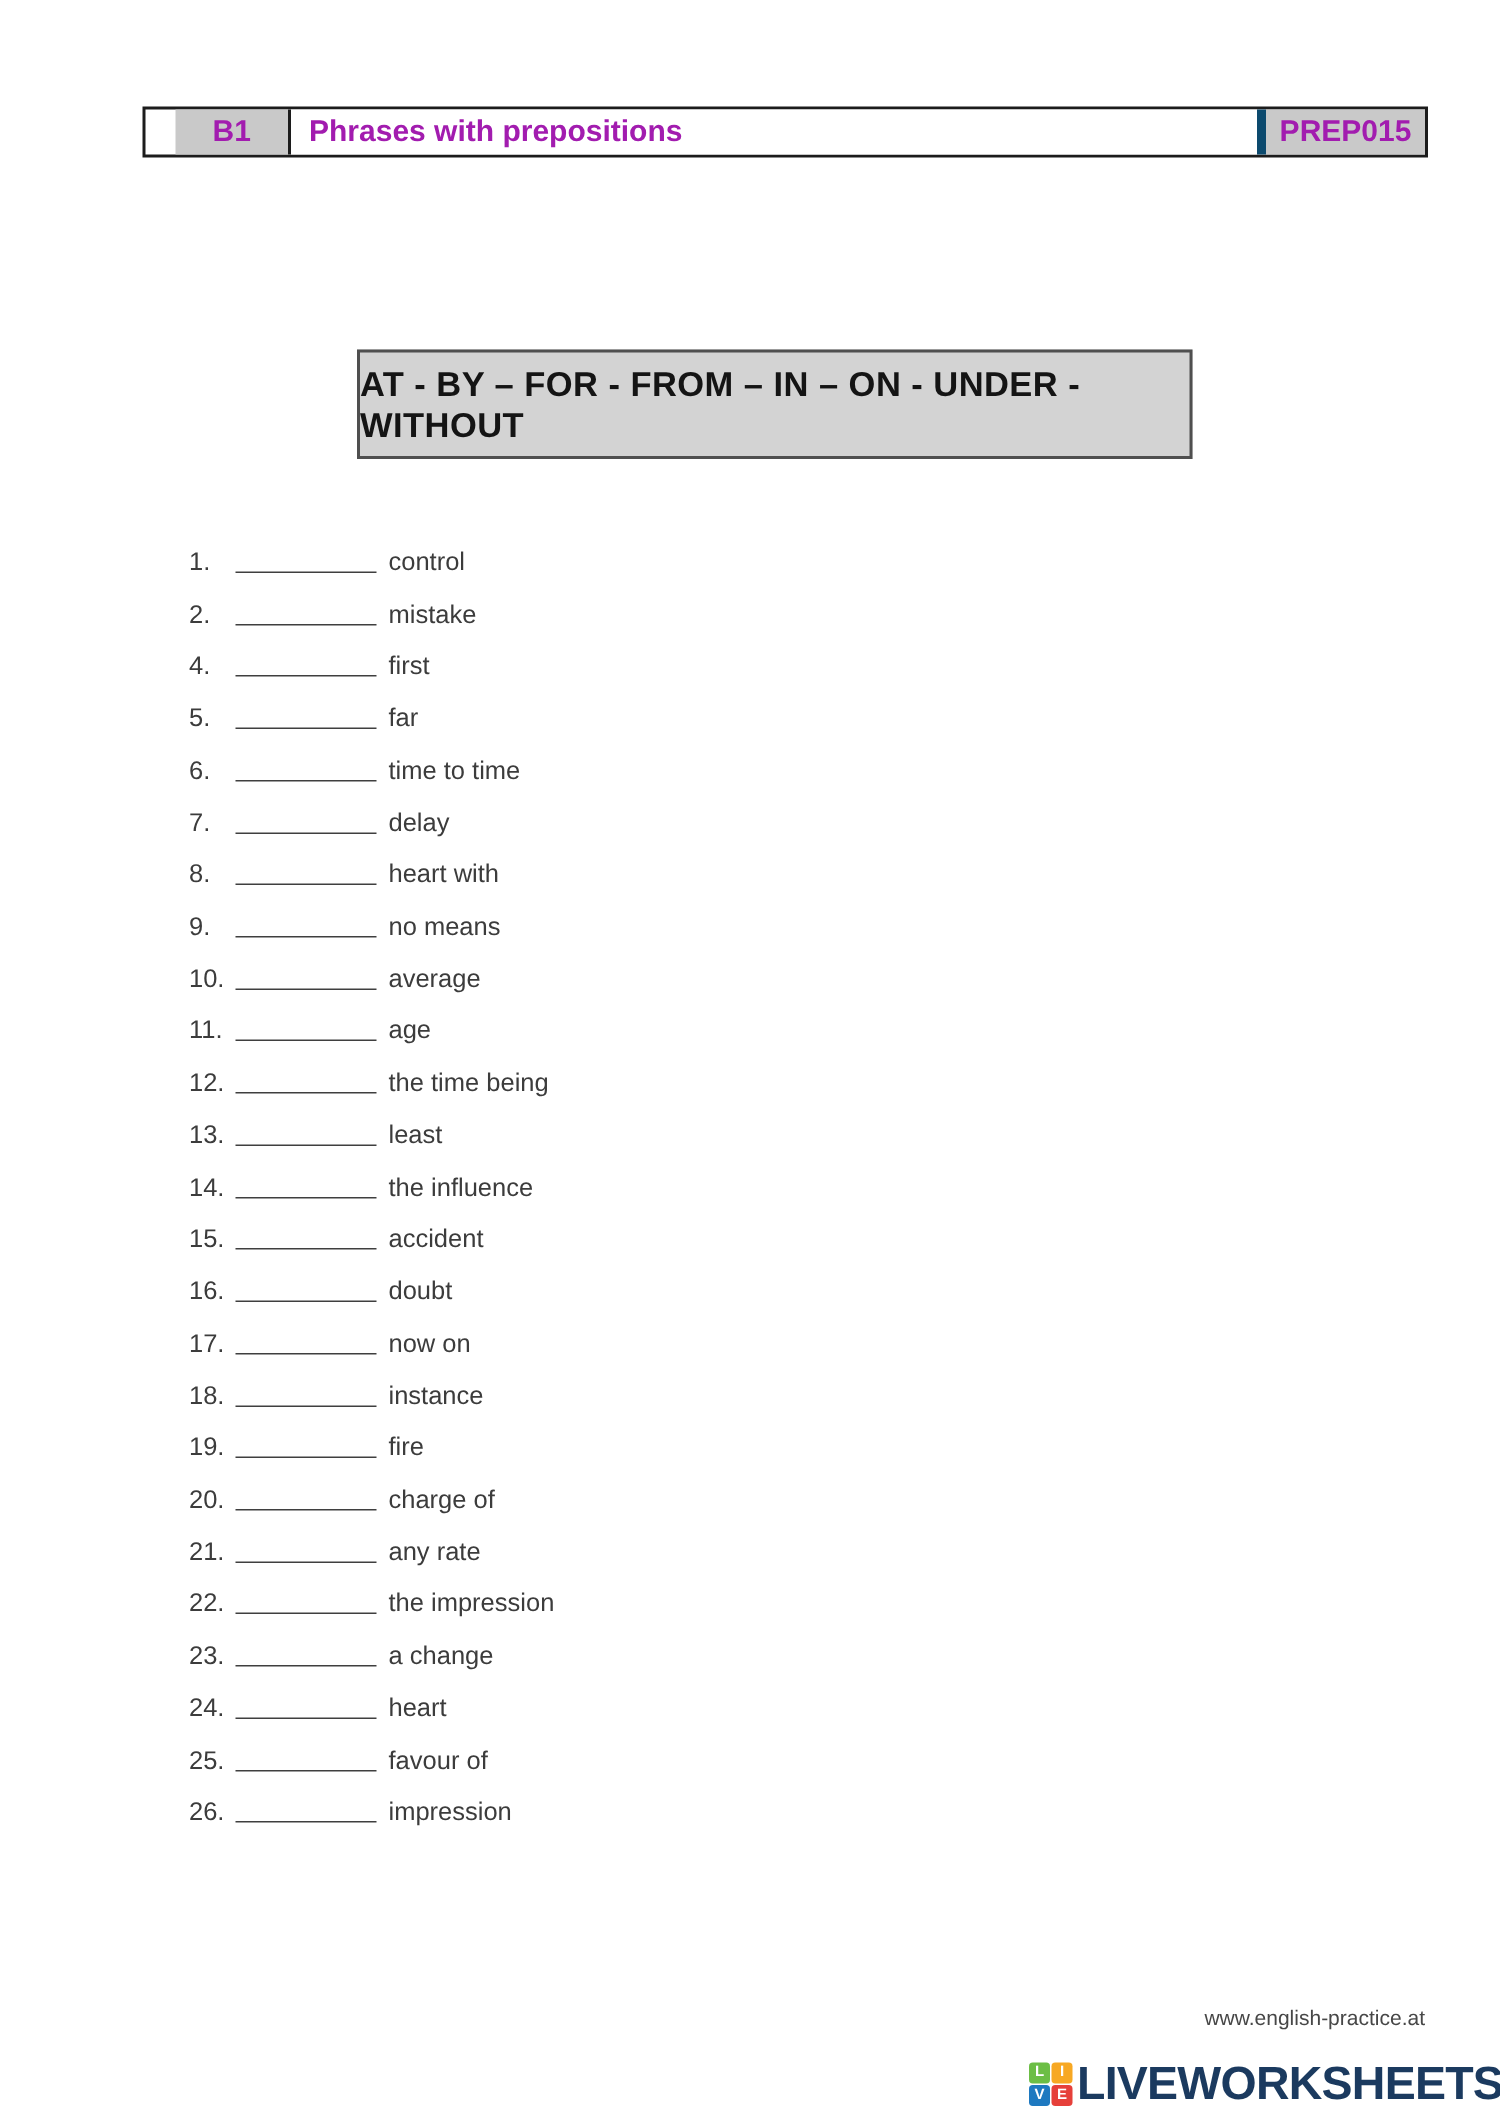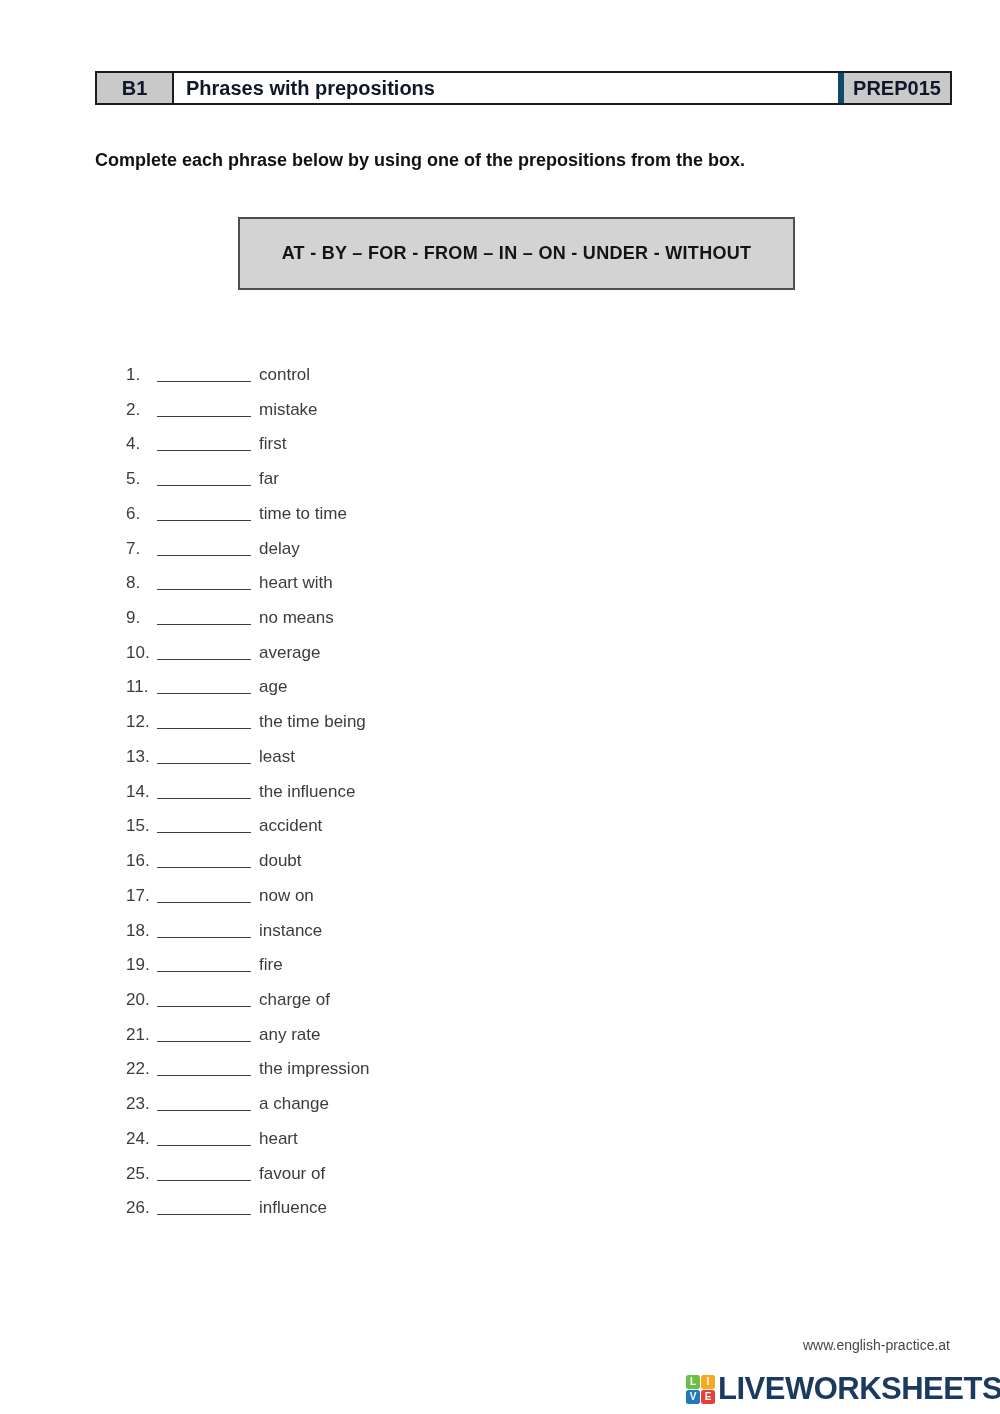--- a/index.html
+++ b/index.html
@@ -11,21 +11,21 @@
     background:#ffffff;
     overflow:hidden;
   }
 
   
   .header-bar {
     position:absolute; left:95px; top:71px;
     width:857px; height:34px;
     display:flex; align-items:stretch;
     border:2px solid #1c1c1c;
-    font-weight:bold; font-size:20px; color:#0f172a;
+    font-weight:bold; font-size:20px; color:#a21caf;padding-left:20px;
   }
   .header-cell { display:flex; align-items:center; justify-content:center; }
   .header-cell.level {
     width:77px; background:var(--header-cell-bg);
     border-right:2px solid #1c1c1c;
   }
   .header-cell.title {
     flex:1; background:#ffffff; justify-content:flex-start;
     padding-left:12px;
   }
@@ -35,26 +35,26 @@
   }
 
   
   .instruction {
     position:absolute; left:95px; top:150px;
     font-weight:bold; font-size:18px; color:#111;
   }
 
   
   .prep-box {
-    position:absolute; left:238px; top:217px;
+    position:absolute; left:238px; top:233px;
     width:557px; height:73px;
     background:var(--box-bg);
     border:2px solid var(--box-border);
     display:flex; align-items:center; justify-content:center;
-    font-weight:bold; font-size:18px; color:#141414;
+    font-weight:bold; font-size:23px; color:#141414;
     letter-spacing:0.3px;
   }
 
   
   .phrase-list {
     position:absolute; left:126px; top:341px;
     font-size:17px; color:var(--list-text);margin-top:17px;
   }
   .row { height:34.72px; line-height:34.72px; white-space:nowrap; }
   .item-number { display:inline-block; width:31px; }
@@ -95,21 +95,20 @@
 <body>
 
 <div class="page">
 
   <div class="header-bar">
     <div class="header-cell level">B1</div>
     <div class="header-cell title">Phrases with prepositions</div>
     <div class="header-cell code">PREP015</div>
   </div>
 
-  <div class="instruction">Complete each phrase below by using one of the prepositions from the box.</div>
 
   <div class="prep-box">AT - BY – FOR - FROM – IN – ON - UNDER - WITHOUT</div>
 
   <div class="phrase-list">
       <div class="row"><span class="item-number">1.</span><span class="blank"></span><span class="phrase">control</span></div>
       <div class="row"><span class="item-number">2.</span><span class="blank"></span><span class="phrase">mistake</span></div>
       <div class="row"><span class="item-number">4.</span><span class="blank"></span><span class="phrase">first</span></div>
       <div class="row"><span class="item-number">5.</span><span class="blank"></span><span class="phrase">far</span></div>
       <div class="row"><span class="item-number">6.</span><span class="blank"></span><span class="phrase">time to time</span></div>
       <div class="row"><span class="item-number">7.</span><span class="blank"></span><span class="phrase">delay</span></div>
@@ -124,21 +123,21 @@
       <div class="row"><span class="item-number">16.</span><span class="blank"></span><span class="phrase">doubt</span></div>
       <div class="row"><span class="item-number">17.</span><span class="blank"></span><span class="phrase">now on</span></div>
       <div class="row"><span class="item-number">18.</span><span class="blank"></span><span class="phrase">instance</span></div>
       <div class="row"><span class="item-number">19.</span><span class="blank"></span><span class="phrase">fire</span></div>
       <div class="row"><span class="item-number">20.</span><span class="blank"></span><span class="phrase">charge of</span></div>
       <div class="row"><span class="item-number">21.</span><span class="blank"></span><span class="phrase">any rate</span></div>
       <div class="row"><span class="item-number">22.</span><span class="blank"></span><span class="phrase">the impression</span></div>
       <div class="row"><span class="item-number">23.</span><span class="blank"></span><span class="phrase">a change</span></div>
       <div class="row"><span class="item-number">24.</span><span class="blank"></span><span class="phrase">heart</span></div>
       <div class="row"><span class="item-number">25.</span><span class="blank"></span><span class="phrase">favour of</span></div>
-      <div class="row"><span class="item-number">26.</span><span class="blank"></span><span class="phrase">influence</span></div>
+      <div class="row"><span class="item-number">26.</span><span class="blank"></span><span class="phrase">impression</span></div>
     </div>
 
   <div class="site-url">www.english-practice.at</div>
 
   <div class="lw-logo">
     <div class="lw-grid">
         <span class="lw-tile" style="background: rgb(108, 190, 69);">L</span>
         <span class="lw-tile" style="background: rgb(247, 168, 35);">I</span>
         <span class="lw-tile" style="background: rgb(30, 121, 192);">V</span>
         <span class="lw-tile" style="background: rgb(230, 64, 58);">E</span>

